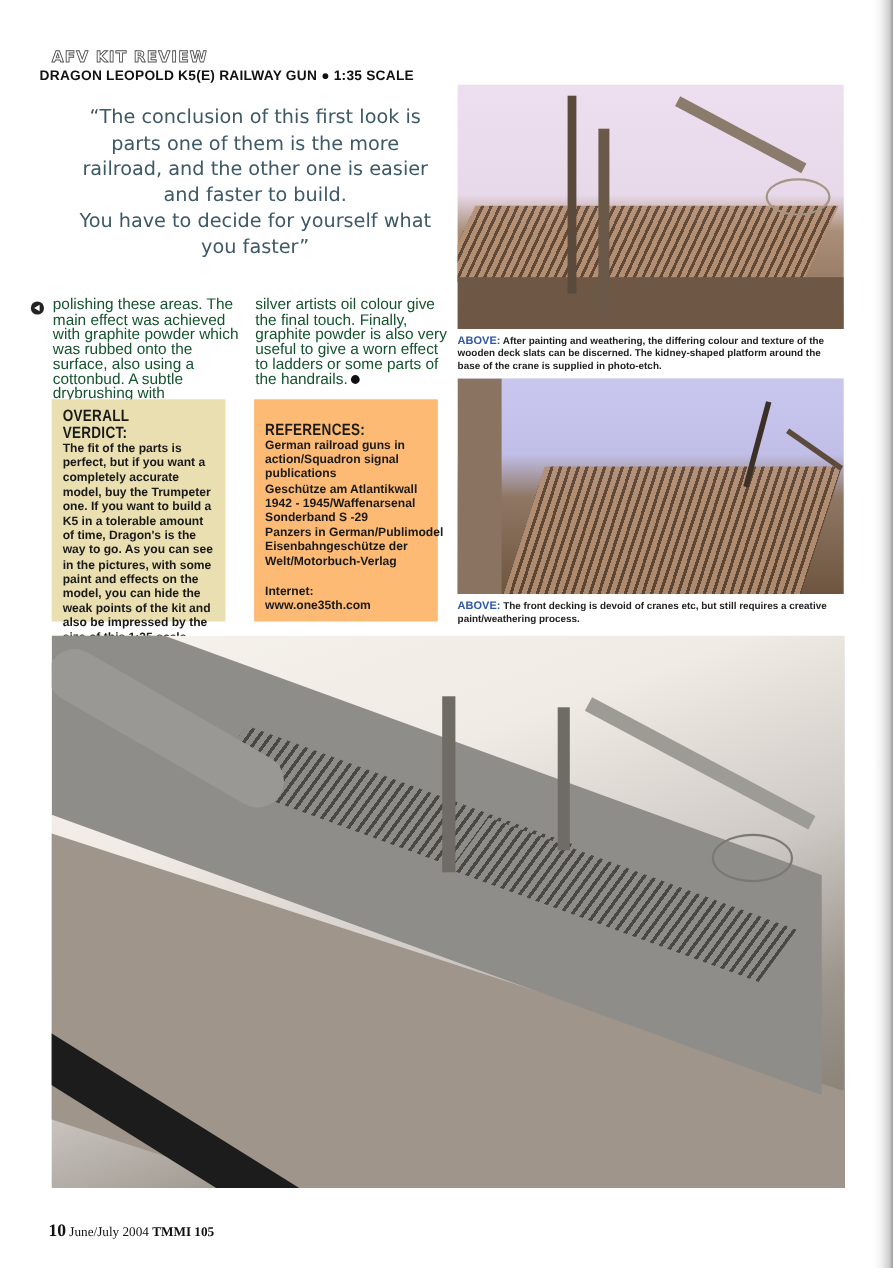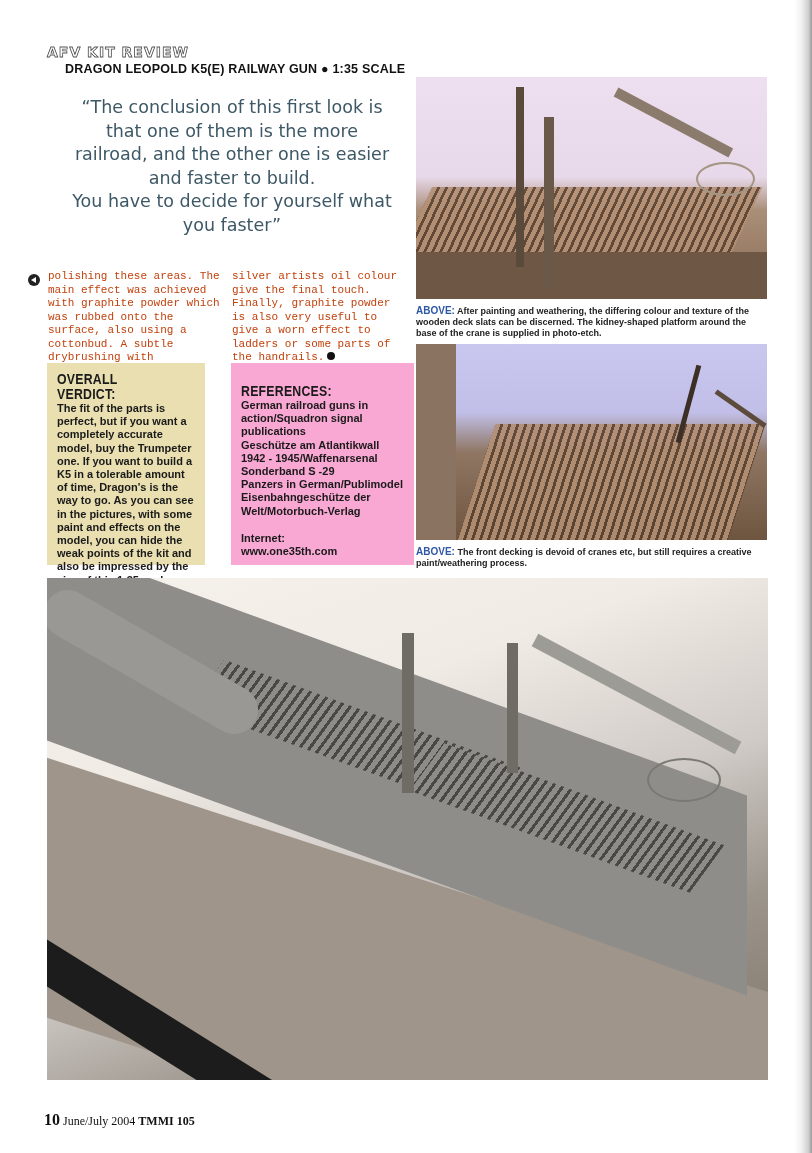--- a/index.html
+++ b/index.html
@@ -14,21 +14,21 @@
     background: linear-gradient(to right, #ffffff 0%, #f1f1f1 40%, #cfcfcf 80%, #9a9a9a 100%);
   }
   .series-title {
     position: absolute; left: 47px; top: 44px;
     font-family: "DejaVu Sans", sans-serif; font-weight: bold; font-size: 14px;
     letter-spacing: 1px; color: #ffffff;
     -webkit-text-stroke: 0.8px #555;
     text-shadow: 0 0 0 #555;
   }
   .article-title {
-    position: absolute; left: 65px; top: 62px;
+    position: absolute; left: 36px; top: 62px;
     font-family: "Liberation Sans", sans-serif; font-weight: bold; font-size: 12.5px;
     color: #111; letter-spacing: 0.2px;
   }
   .pull-quote {
     position: absolute; left: 48px; top: 96px; width: 368px;
     text-align: center;
     font-family: "DejaVu Sans", sans-serif; font-size: 17.5px; line-height: 23.5px;
     color: #3d5866;
   }
   .body-cols {
@@ -38,42 +38,42 @@
     position: absolute; left: 28px; top: 274px; width: 12px; height: 12px;
     border-radius: 50%; background: #222;
   }
   .cont-icon::after {
     content: ""; position: absolute; left: 3px; top: 3px;
     border-top: 3px solid transparent; border-bottom: 3px solid transparent;
     border-right: 5px solid #fff;
   }
   .col {
     position: absolute; top: 0; width: 178px;
-    font-family: Liberation Mono, monospace; font-size: 11px; line-height: 13.5px;
-    color: #c2410c;
+    font-family: Liberation Sans, sans-serif; font-size: 14px; line-height: 13.5px;
+    color: #14532d;
   }
   .col.c1 { left: 0; }
   .col.c2 { left: 184px; }
   .end-bullet {
     display: inline-block; width: 8px; height: 8px; border-radius: 50%;
     background: #111; margin-left: 3px; vertical-align: 0;
   }
   .box {
     position: absolute; top: 363px; height: 202px;
     padding: 8px 10px 0 10px; box-sizing: border-box;
     font-family: "Liberation Sans", sans-serif; font-weight: bold;
     font-size: 11px; line-height: 13.2px; color: #1a1a1a;
   }
   .box h3 {
     margin: 0 0 1px 0; font-family: "Liberation Sans", sans-serif;
     font-size: 15px; line-height: 15px; font-weight: bold; transform: scaleX(0.82);
     transform-origin: left; letter-spacing: 0.3px;
   }
   .verdict { left: 47px; width: 158px; background: #e9dfb1; }
-  .refs { left: 231px; width: 183px; background: #f9a8d4; padding-top: 20px; }
+  .refs { left: 231px; width: 167px; background: #fdba74; padding-top: 20px; }
   .refs .line { display: block; white-space: nowrap; }
   .refs .inet { margin-top: 14px; display: block; }
   .photo {
     position: absolute; overflow: hidden;
   }
   .photo-top { left: 416px; top: 77px; width: 351px; height: 222px;
     background: linear-gradient(to bottom, #eedff0 0%, #e8d9ea 45%, #a98e78 60%, #8a6c55 100%); }
   .photo-mid { left: 416px; top: 344px; width: 351px; height: 196px;
     background: linear-gradient(to bottom, #c9c7ee 0%, #c1bfe8 35%, #8f7764 55%, #6d553f 100%); }
   .photo-big { left: 47px; top: 578px; width: 721px; height: 502px;
@@ -109,21 +109,21 @@
 
 <div class="series-title">AFV KIT REVIEW</div>
 <div class="article-title">
   <span>DRAGON LEOPOLD K5(E) RAILWAY GUN</span>
   <span>●</span>
   <span>1:35 SCALE</span>
 </div>
 
 <div class="pull-quote">
   <div>“The conclusion of this first look is</div>
-  <div>that one of them is the more</div>
+  <div>parts one of them is the more</div>
   <div>railroad, and the other one is easier</div>
   <div>and faster to build.</div>
   <div>You have to decide for yourself what</div>
   <div>you faster”</div>
 </div>
 
 <span class="cont-icon"></span>
 <div class="body-cols">
   <div class="col c1">polishing these areas. The main effect was achieved with graphite powder which was rubbed onto the surface, also using a cottonbud. A subtle drybrushing with</div>
   <div class="col c2"><span>silver artists oil colour give the final touch. Finally, graphite powder is also very useful to give a worn effect to ladders or some parts of the handrails.</span><span class="end-bullet"></span></div>

